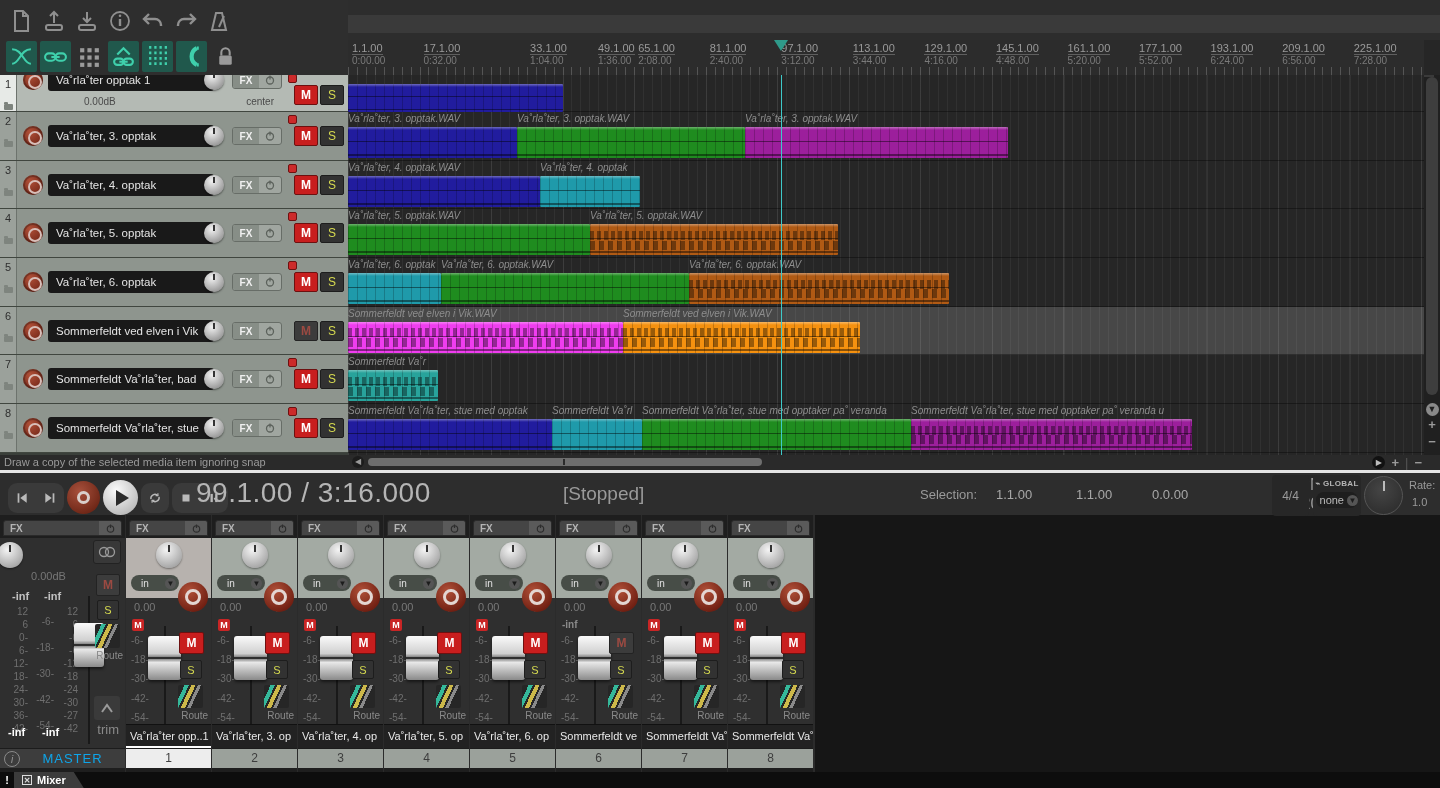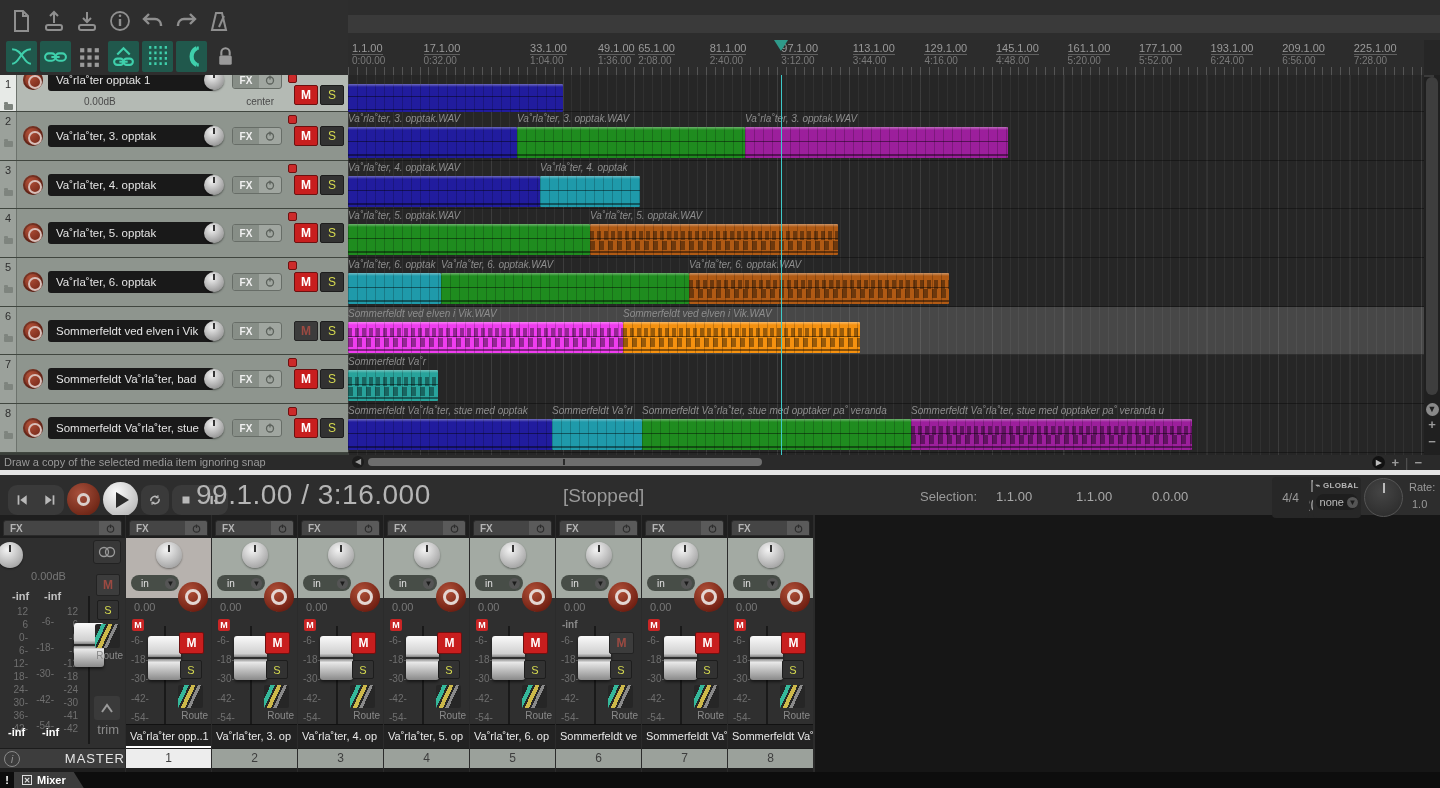--- a/index.html
+++ b/index.html
@@ -88,21 +88,21 @@
   #statusrow{position:absolute;left:0;top:455px;width:1440px;height:15px;background:#2a2a2a;z-index:6;}
   #statustext{position:absolute;left:4px;top:1px;font-size:11px;color:#9a9a9a;}
   #hscroll-btn{position:absolute;left:352px;top:1px;width:12px;height:12px;border-radius:50%;background:#1c1c1c;color:#999;font-size:8px;text-align:center;line-height:12px;}
   #hscroll{position:absolute;left:368px;top:3px;width:394px;height:8px;background:#6e6e6e;border-radius:4px;}
   #hscroll .mark{position:absolute;left:195px;top:1px;width:2px;height:6px;background:#2a2a2a;}
   #zoomctl{position:absolute;right:18px;top:0;display:flex;align-items:center;gap:6px;color:#9a9a9a;font-weight:bold;font-size:13px;}
   #zoomctl .pc{width:13px;height:13px;border-radius:50%;background:#111;color:#bbb;font-size:8px;line-height:13px;text-align:center;font-weight:normal;}
   #zoomctl .dv{color:#555;font-weight:normal;}
 
   
-  #transport{position:absolute;left:0;top:470px;width:1440px;height:45px;background:#2d2d2d;border-top:5px solid #e5e5e5;z-index:6;padding-left:8px;}
+  #transport{position:absolute;left:0;top:470px;width:1440px;height:45px;background:#2d2d2d;border-top:3px solid #e5e5e5;z-index:6;padding-left:8px;}
   #tbtns{position:absolute;left:8px;top:7px;display:flex;align-items:center;gap:3px;}
   .tgroup{display:flex;background:#3a3a3a;border-radius:9px;height:30px;align-items:center;}
   .tpb{width:28px;height:30px;display:flex;align-items:center;justify-content:center;color:#b9b9b9;}
   .tpb svg{width:14px;height:14px;}
   #rec-btn{width:33px;height:33px;border-radius:50%;background:radial-gradient(circle at 38% 32%,#a7503c,#6f2717 75%);display:flex;align-items:center;justify-content:center;}
   #rec-btn i{display:block;width:13px;height:13px;border:3px solid #d9cfcb;border-radius:50%;}
   #play-btn{width:35px;height:35px;border-radius:50%;background:radial-gradient(circle at 38% 30%,#fbfbfb,#b9b9b9 80%);display:flex;align-items:center;justify-content:center;}
   #play-btn i{display:block;width:0;height:0;border-left:13px solid #2c2c2c;border-top:8px solid transparent;border-bottom:8px solid transparent;margin-left:4px;}
   #timepos{position:absolute;left:196px;top:4px;font-size:28px;color:#b5b5b5;letter-spacing:.5px;}
   #playstate{position:absolute;left:563px;top:10px;font-size:19px;color:#9a9a9a;}
@@ -179,21 +179,21 @@
   .mst-fhandle:after{content:"";position:absolute;left:0;right:0;top:21px;height:2px;background:#2f2f2f;}
   .mst-m{position:absolute;right:5px;top:36px;width:24px;height:22px;background:#3c3c3c;border:1px solid #232323;border-radius:2px;color:#9c4a42;font-weight:bold;font-size:12px;text-align:center;line-height:21px;}
   .mst-s{position:absolute;right:6px;top:62px;width:22px;height:20px;background:#323232;border:1px solid #1d1d1d;border-radius:2px;color:#d6da50;font-size:11px;text-align:center;line-height:19px;}
   .mst-route{position:absolute;right:5px;top:86px;width:25px;height:24px;background:#262626;border-radius:2px;
      background-image:linear-gradient(115deg,transparent 0 6px,#35b89a 6px 10px,#262626 10px 12px,#cdb94a 12px 16px,#262626 16px 18px,#8a8a8a 18px 21px,transparent 21px);}
   .mst-routelbl{position:absolute;right:2px;top:112px;font-size:10px;color:#8a8a8a;}
   .mst-trim{position:absolute;right:5px;top:158px;width:26px;height:24px;background:#3a3a3a;border-radius:3px;color:#9a9a9a;display:flex;align-items:center;justify-content:center;}
   .mst-trimlbl{position:absolute;right:6px;top:184px;font-size:13px;color:#8a8a8a;}
   .mst-numrow{display:flex;align-items:center;background:#3d3d3d;color:#9a9a9a;}
   .mst-info{width:16px;height:16px;border:1px solid #8a8a8a;border-radius:50%;font-size:10px;line-height:15px;text-align:center;margin:0 0 0 4px;font-style:italic;color:#9a9a9a;}
-  .mst-lbl{flex:1;text-align:right;font-size:13px;letter-spacing:1px;color:#e5e5e5;}
+  .mst-lbl{flex:1;text-align:center;font-size:13px;letter-spacing:1px;color:#0ea5e9;}
 
   
   #tabbar{position:absolute;left:0;top:772px;width:1440px;height:16px;background:#0d0d0d;display:flex;align-items:center;z-index:7;}
   #tab-alert{width:14px;color:#fff;font-weight:bold;font-size:11px;text-align:center;}
   #mixertab{height:16px;background:#3c3c3c;color:#fff;font-weight:bold;font-size:11px;display:flex;align-items:center;gap:5px;padding:0 18px 0 8px;clip-path:polygon(0 0,calc(100% - 10px) 0,100% 100%,0 100%);}
   #mixertab .cb{width:10px;height:10px;border:1px solid #ddd;font-size:8px;line-height:9px;text-align:center;color:#ddd;}
 </style>
 </head>
 <body>
 
@@ -773,21 +773,21 @@
           </div>
         <div class="mcol mcolC" id="mcolC">
             <div>12</div>
             <div>6</div>
             <div>-0</div>
             <div>-6</div>
             <div>-12</div>
             <div>-18</div>
             <div>-24</div>
             <div>-30</div>
-            <div>-41</div>
+            <div>-27</div>
             <div>-42</div>
           </div>
         <span class="minf bot" style="left:8px">-inf</span>
         <span class="minf bot" style="left:42px">-inf</span>
         <div class="mst-fline"></div>
         <div class="mst-fhandle"></div>
         <div class="mst-m">M</div>
         <div class="mst-s">S</div>
         <div class="mst-route"></div>
         <div class="mst-routelbl">Route</div>

